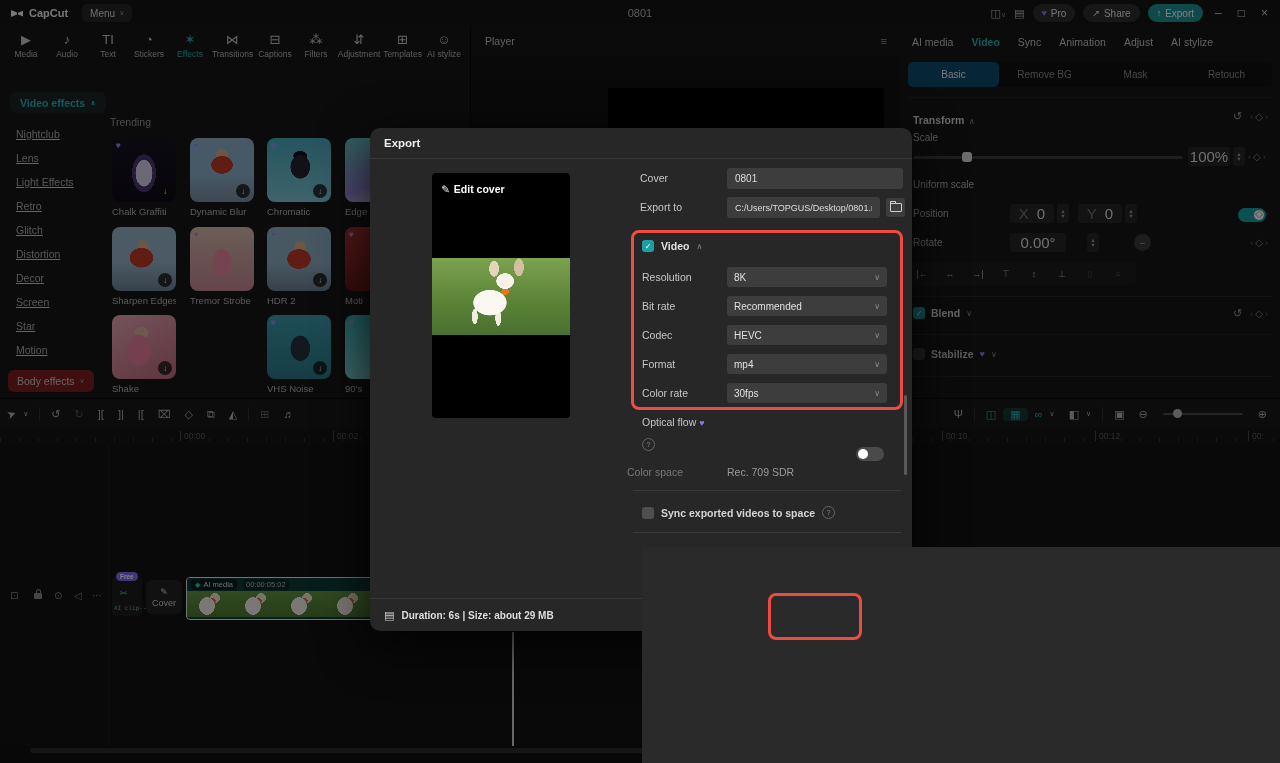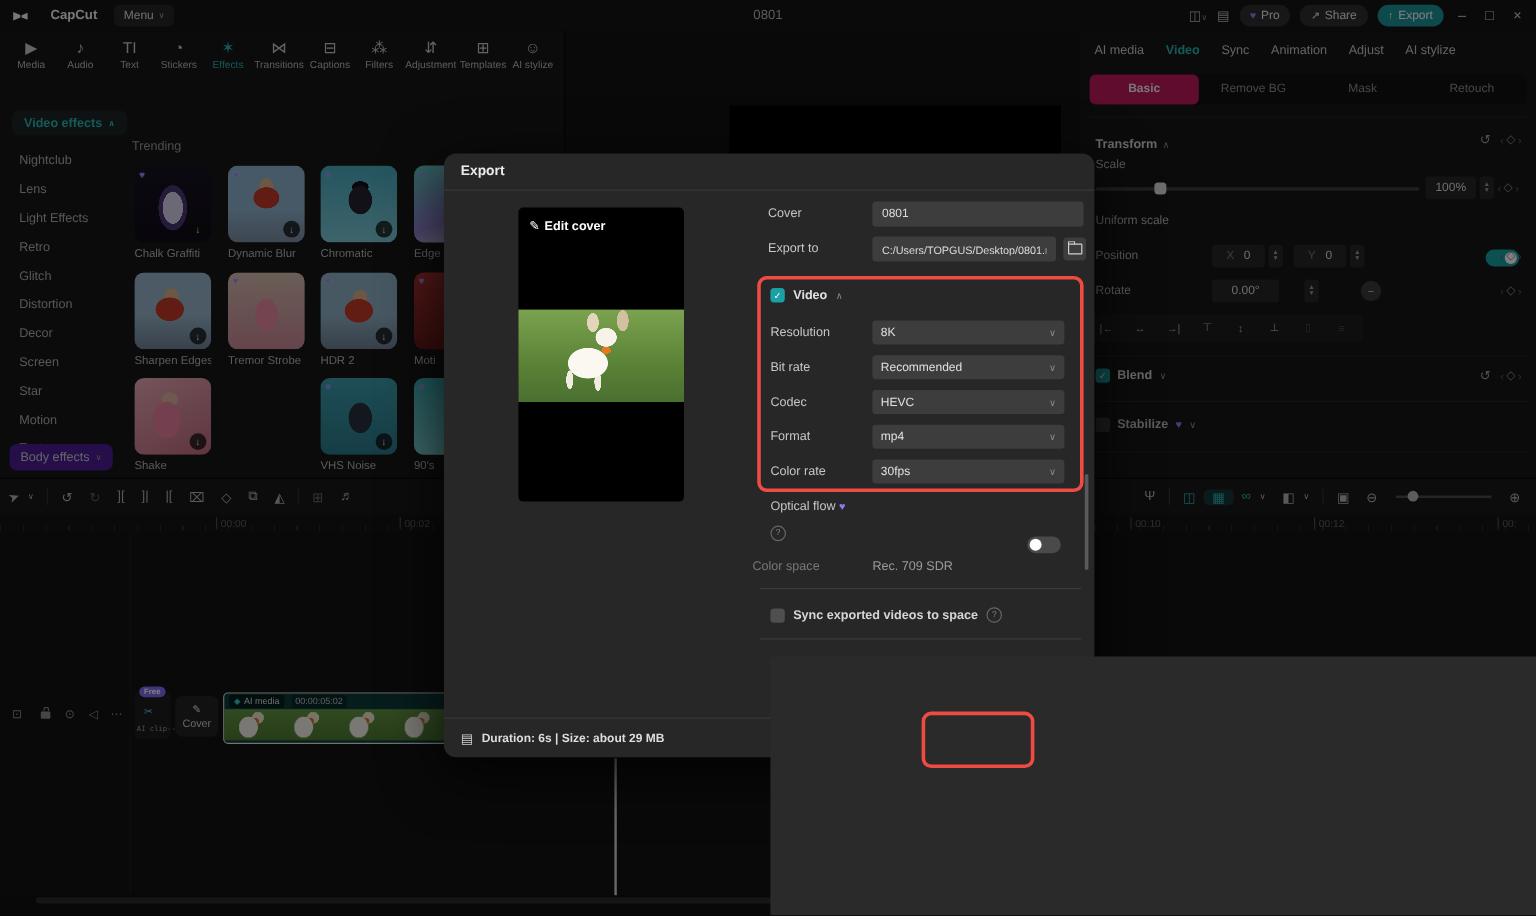--- a/index.html
+++ b/index.html
@@ -3,21 +3,21 @@
 <meta charset="utf-8">
 <style>
   html,body{margin:0;padding:0;background:#000;}
   .screen{position:relative;width:1280px;height:763px;overflow:hidden;background:#101010;
     font-family:"Liberation Sans","DejaVu Sans",sans-serif;color:#ccc;-webkit-font-smoothing:antialiased;}
   .abs{position:absolute;}
   .row{display:flex;align-items:center;}
 
   
   .topbar{left:0;top:0;width:1280px;height:26px;background:#141414;border-bottom:1px solid #050505;display:flex;align-items:center;}
-  .logo-wrap{margin-left:10px;display:flex;align-items:center;gap:18px;}
+  .logo-wrap{margin-left:10px;display:flex;align-items:center;gap:5px;}
   .logo-name{font-size:11px;font-weight:bold;color:#f0f0f0;}
   .menu-pill{margin-left:14px;background:#262626;border-radius:5px;height:18px;padding:0 8px;display:flex;align-items:center;gap:4px;font-size:10px;color:#ddd;}
   .doc-title{position:absolute;left:0;right:0;text-align:center;font-size:11px;color:#b5b5b5;pointer-events:none;}
   .tb-right{position:absolute;right:8px;top:0;height:26px;display:flex;align-items:center;gap:8px;}
   .tb-ic{font-size:11px;color:#bbb;}
   .pill{background:#2e2e2e;border-radius:10px;height:18px;padding:0 9px;display:flex;align-items:center;gap:4px;font-size:10px;color:#e8e8e8;}
   .pill.teal{background:#1d9297;color:#fff;}
   .winctl{font-size:12px;color:#ccc;padding:0 4px;}
 
   
@@ -27,23 +27,23 @@
   .rtab .ric{font-size:13px;line-height:14px;color:#c8c8c8;}
   .rtab .rlb{font-size:8.5px;white-space:nowrap;}
   .rtab.active .ric,.rtab.active .rlb{color:#2ab3b3;}
   .fx-head{position:absolute;left:0;top:62px;width:470px;height:30px;}
   .ve-pill{position:absolute;left:10px;top:4px;background:#1c2424;border-radius:6px;height:21px;padding:0 10px;display:flex;align-items:center;gap:5px;color:#2ab3b3;font-size:10.5px;font-weight:bold;}
   .search{position:absolute;left:106px;top:4px;width:350px;height:21px;background:#222;border-radius:4px;display:flex;align-items:center;padding:0 8px;gap:6px;}
   .search input{background:transparent;border:none;outline:none;color:#bbb;font-size:10.5px;width:100%;font-family:inherit;}
   .search input::placeholder{color:#616161;}
   .mag{width:8px;height:8px;border:1.3px solid #6a6a6a;border-radius:50%;position:relative;flex:0 0 auto;}
   .mag::after{content:"";position:absolute;left:7px;top:7px;width:4px;height:1.3px;background:#6a6a6a;transform:rotate(45deg);}
-  .cats{position:absolute;left:0;top:96px;width:104px;}
+  .cats{position:absolute;left:0;top:96px;width:104px;text-decoration:underline;}
   .cat{padding:6px 0 6px 16px;font-size:10.5px;color:#aeaeae;}
-  .body-fx{position:absolute;left:8px;top:344px;background:#4c1d95;border-radius:6px;height:22px;padding:0 9px;display:flex;align-items:center;gap:5px;font-size:10.5px;color:#c9c9c9;}
+  .body-fx{position:absolute;left:8px;top:344px;background:#7f1d1d;border-radius:6px;height:22px;padding:0 9px;display:flex;align-items:center;gap:5px;font-size:10.5px;color:#c9c9c9;}
   .trending{position:absolute;left:110px;top:90px;font-size:10.5px;color:#9a9a9a;}
   .fx-grid{position:absolute;left:110px;top:106px;width:356px;height:266px;overflow:hidden;}
   .fx-card{position:absolute;width:64px;}
   .thumb{width:64px;height:64px;border-radius:8px;position:relative;overflow:hidden;}
   .fx-name{margin-top:4px;font-size:9.5px;color:#b5b5b5;white-space:nowrap;overflow:hidden;max-width:66px;}
   .pro-badge{position:absolute;left:4px;top:3px;font-size:8px;color:#9a8cf5;text-shadow:0 0 2px #fff5;}
   .dl{position:absolute;right:4px;bottom:4px;width:14px;height:14px;border-radius:50%;background:rgba(15,15,15,.78);color:#eee;font-size:8px;display:flex;align-items:center;justify-content:center;}
   .fx1{background:radial-gradient(14px 22px at 50% 55%,#d8d2ec 0 60%,#4a3670 61% 85%,transparent 86%),linear-gradient(180deg,#171221,#100c18);}
   .fx2{background:radial-gradient(11px 9px at 50% 42%,#c23a28 0 96%,transparent),radial-gradient(6px 6px at 50% 26%,#d8ac88 0 96%,transparent),linear-gradient(180deg,#8fb3cf 55%,#7c8ea2);}
   .fx3{background:radial-gradient(10px 12px at 52% 45%,#22222e 0 96%,transparent),radial-gradient(7px 5px at 52% 28%,#101018 0 96%,transparent),linear-gradient(180deg,#49aabe,#7ec8d6);}
@@ -61,30 +61,30 @@
   .player{left:470px;top:26px;width:430px;height:372px;background:#131313;border-left:1px solid #060606;border-right:1px solid #060606;}
   .player-head{height:30px;display:flex;align-items:center;justify-content:space-between;padding:0 14px;background:#161616;font-size:10.5px;color:#c2c2c2;}
   .stage{position:absolute;left:137px;top:62px;width:276px;height:310px;background:#000;}
 
   
   .inspector{left:900px;top:26px;width:380px;height:372px;background:#161616;overflow:hidden;}
   .itabs{display:flex;gap:18px;padding:10px 0 8px 12px;font-size:10.5px;color:#c5c5c5;}
   .itab.active{color:#2ab3b3;font-weight:bold;}
   .subtabs{position:absolute;left:8px;top:36px;width:364px;height:25px;background:#101010;border-radius:5px;display:flex;}
   .subtab{flex:1;display:flex;align-items:center;justify-content:center;font-size:10px;color:#8e8e8e;border-radius:5px;}
-  .subtab.active{background:#be185d;color:#efefef;font-weight:bold;}
+  .subtab.active{background:#0c4a6e;color:#efefef;}
   .hdiv{position:absolute;left:8px;width:364px;height:1px;background:#242424;}
   .sec-title{font-size:10.5px;font-weight:bold;color:#cfcfcf;}
   .kf{display:flex;align-items:center;gap:2px;color:#5e5e5e;font-size:9px;}
   .kf .dia{color:#8a8a8a;font-size:10px;}
   .reset-ic{color:#9a9a9a;font-size:11px;}
   .ilabel{font-size:10px;color:#b4b4b4;}
   .slider-track{position:absolute;height:3px;background:#3d3d3d;border-radius:2px;}
   .slider-thumb{position:absolute;width:10px;height:10px;border-radius:3px;background:#d8d8d8;top:-4px;}
-  .valbox{background:#262626;border-radius:3px;height:19px;display:flex;align-items:center;justify-content:center;font-size:10px;color:#ddd;}
+  .valbox{background:#262626;border-radius:3px;height:19px;display:flex;align-items:center;justify-content:center;font-size:15px;color:#ddd;}
   .stepper{display:flex;flex-direction:column;justify-content:center;line-height:5px;font-size:5.5px;color:#9a9a9a;background:#262626;border-radius:3px;height:19px;width:12px;align-items:center;}
   .toggle{width:28px;height:14px;border-radius:8px;position:relative;}
   .toggle.on{background:#1ba0a5;}
   .toggle.off{background:#4a4a4a;}
   .toggle .knob{position:absolute;top:2px;width:10px;height:10px;border-radius:50%;background:#fff;}
   .toggle.on .knob{right:2px;}
   .toggle.off .knob{left:2px;}
   .alignbar{position:absolute;left:8px;width:228px;height:23px;background:#1d1d1d;border-radius:4px;display:flex;align-items:center;}
   .al{width:28px;text-align:center;font-size:9px;color:#a8a8a8;}
   .al.dis{color:#4a4a4a;}
@@ -349,20 +349,24 @@
           <div class="thumb fx12">
             <span class="pro-badge">♥</span>
           </div>
           <div class="fx-name">90's</div>
         </div>
 
     </div>
   </div>
 
   <div class="abs player">
+    <div class="player-head">
+      <span>Player</span>
+      <span style="font-size:11px;color:#9a9a9a">≡</span>
+    </div>
     <div class="stage"></div>
   </div>
 
   <div class="abs inspector">
     <div class="itabs">
       <span class="itab">AI media</span>
       <span class="itab active">Video</span>
       <span class="itab">Sync</span>
       <span class="itab">Animation</span>
       <span class="itab">Adjust</span>

